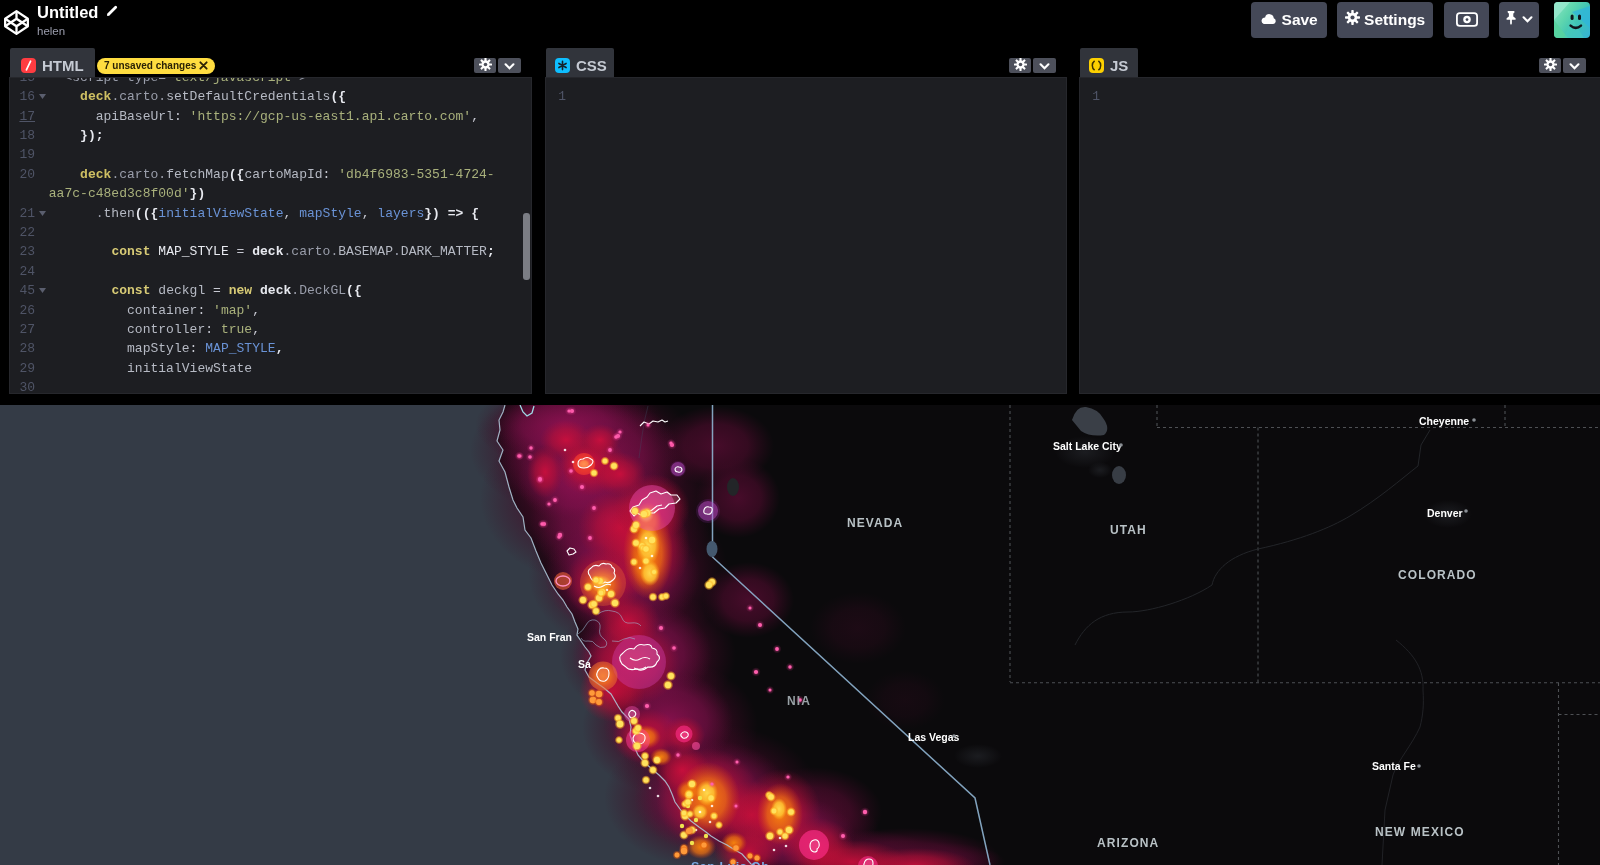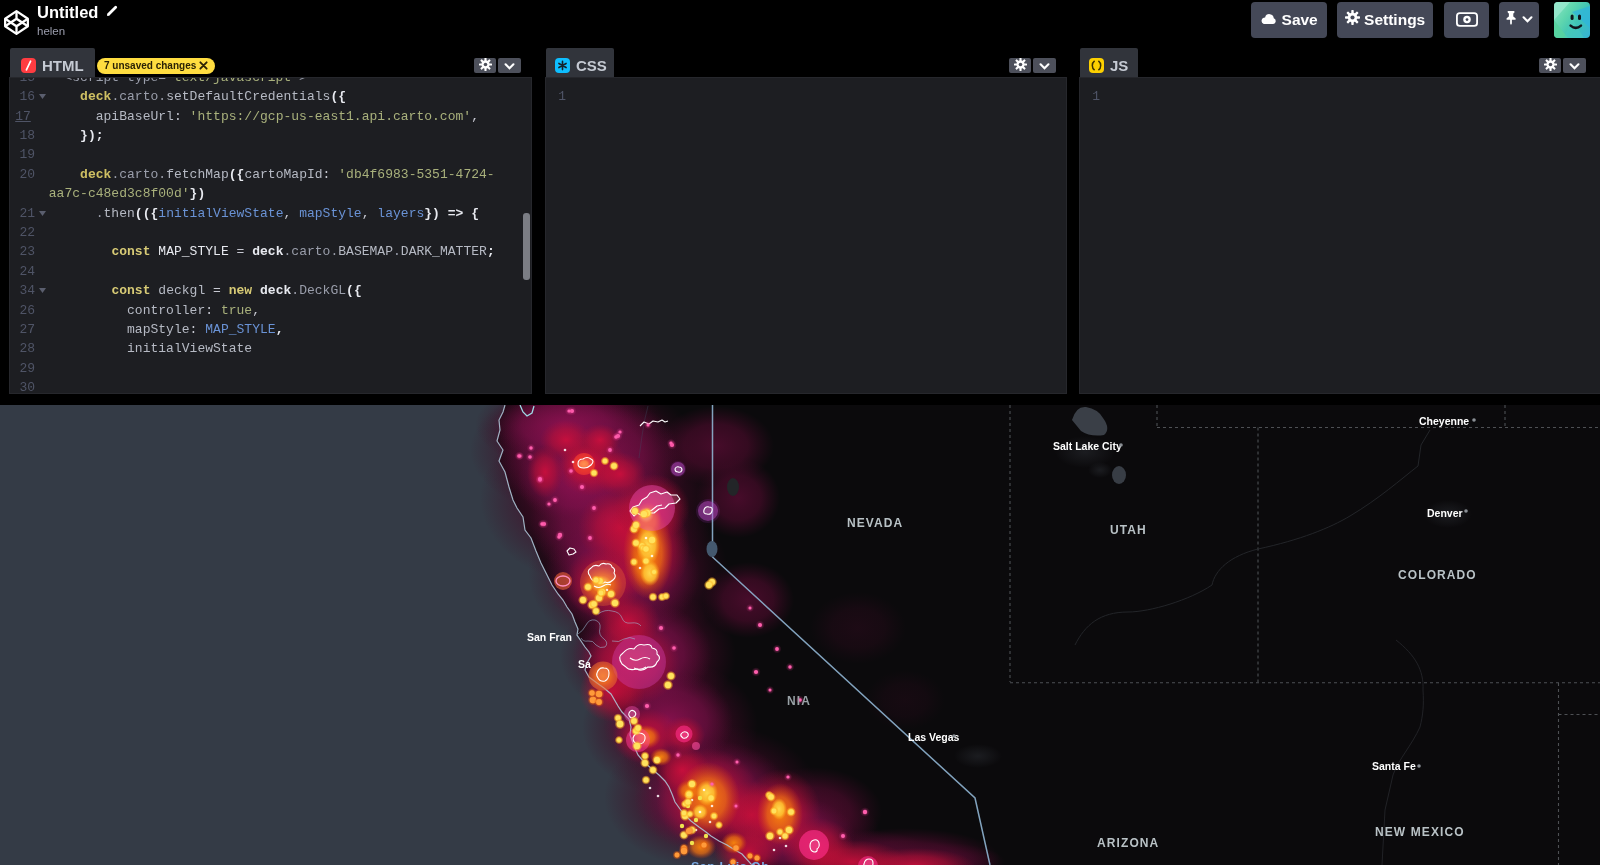--- a/index.html
+++ b/index.html
@@ -131,32 +131,32 @@
     </svg></div>
 
 <div class="mono">
 
 <div style="position:absolute;left:10px;top:78px;width:521px;height:315px;background:#1d1e22;overflow:hidden;box-shadow:0 0 0 1px #26272c;">
   <div style="position:absolute;left:1px;top:-10.3px;color:#4f5466;font-size:13px;line-height:19.42px;">
         <div style="position:relative;height:19.42px;"><span style="display:inline-block;width:24px;text-align:right;">15</span></div>
         <div style="position:relative;height:19.42px;"><span style="display:inline-block;width:24px;text-align:right;">16</span><svg style="position:absolute;left:28px;top:7px;" width="7" height="5" viewBox="0 0 7 5">
             <path d="M0 0 h7 l-3.5 5 z" fill="#5a5e6e"></path>
           </svg></div>
-        <div style="position:relative;height:19.42px;"><span style="display:inline-block;width:24px;text-align:center;text-decoration:underline;">17</span></div>
+        <div style="position:relative;height:19.42px;"><span style="display:inline-block;width:24px;text-align:right;text-decoration:underline;">17</span></div>
         <div style="position:relative;height:19.42px;"><span style="display:inline-block;width:24px;text-align:right;">18</span></div>
         <div style="position:relative;height:19.42px;"><span style="display:inline-block;width:24px;text-align:right;">19</span></div>
         <div style="position:relative;height:19.42px;"><span style="display:inline-block;width:24px;text-align:right;">20</span></div>
         <div style="position:relative;height:19.42px;"><span style="display:inline-block;width:24px;text-align:right;"></span></div>
         <div style="position:relative;height:19.42px;"><span style="display:inline-block;width:24px;text-align:right;">21</span><svg style="position:absolute;left:28px;top:7px;" width="7" height="5" viewBox="0 0 7 5">
             <path d="M0 0 h7 l-3.5 5 z" fill="#5a5e6e"></path>
           </svg></div>
         <div style="position:relative;height:19.42px;"><span style="display:inline-block;width:24px;text-align:right;">22</span></div>
         <div style="position:relative;height:19.42px;"><span style="display:inline-block;width:24px;text-align:right;">23</span></div>
         <div style="position:relative;height:19.42px;"><span style="display:inline-block;width:24px;text-align:right;">24</span></div>
-        <div style="position:relative;height:19.42px;"><span style="display:inline-block;width:24px;text-align:right;">34</span><svg style="position:absolute;left:28px;top:7px;" width="7" height="5" viewBox="0 0 7 5">
+        <div style="position:relative;height:19.42px;"><span style="display:inline-block;width:24px;text-align:right;">45</span><svg style="position:absolute;left:28px;top:7px;" width="7" height="5" viewBox="0 0 7 5">
             <path d="M0 0 h7 l-3.5 5 z" fill="#5a5e6e"></path>
           </svg></div>
         <div style="position:relative;height:19.42px;"><span style="display:inline-block;width:24px;text-align:right;">26</span></div>
         <div style="position:relative;height:19.42px;"><span style="display:inline-block;width:24px;text-align:right;">27</span></div>
         <div style="position:relative;height:19.42px;"><span style="display:inline-block;width:24px;text-align:right;">28</span></div>
         <div style="position:relative;height:19.42px;"><span style="display:inline-block;width:24px;text-align:right;">29</span></div>
         <div style="position:relative;height:19.42px;"><span style="display:inline-block;width:24px;text-align:right;">30</span></div>
       </div>
   <div style="position:absolute;left:38.8px;top:-10.3px;font-size:13px;line-height:19.42px;letter-spacing:0.02px;">
         <div style="height:19.42px;white-space:pre;"><span style="color:#9a9eab;">&nbsp;&nbsp;&lt;script type=</span><span style="color:#a9b17c;">"text/javascript"</span><span style="color:#9a9eab;">&gt;</span></div>
@@ -164,20 +164,21 @@
         <div style="height:19.42px;white-space:pre;"><span style="color:#b6bac4;margin-top:16px;">&nbsp;&nbsp;&nbsp;&nbsp;&nbsp;&nbsp;apiBaseUrl</span><span style="color:#c6c8d1;">: </span><span style="color:#a9b17c;">'https://gcp-us-east1.api.carto.com'</span><span style="color:#c6c8d1;">,</span></div>
         <div style="height:19.42px;white-space:pre;"><span style="color:#9a9eab;">&nbsp;&nbsp;&nbsp;&nbsp;</span><span style="color:#e8eaf0;font-weight:700;">});</span></div>
         <div style="height:19.42px;white-space:pre;">&nbsp;</div>
         <div style="height:19.42px;white-space:pre;"><span style="color:#9a9eab;">&nbsp;&nbsp;&nbsp;&nbsp;</span><span style="color:#cfc063;font-weight:700;">deck</span><span style="color:#9a9eab;">.</span><span style="color:#9a9eab;">carto</span><span style="color:#9a9eab;">.</span><span style="color:#b6bac4;">fetchMap</span><span style="color:#e8eaf0;font-weight:700;">({</span><span style="color:#b6bac4;">cartoMapId</span><span style="color:#c6c8d1;">: </span><span style="color:#a9b17c;">'db4f6983-5351-4724-</span></div>
         <div style="height:19.42px;white-space:pre;"><span style="color:#a9b17c;">aa7c-c48ed3c8f00d'</span><span style="color:#e8eaf0;font-weight:700;">})</span></div>
         <div style="height:19.42px;white-space:pre;"><span style="color:#9a9eab;">&nbsp;&nbsp;&nbsp;&nbsp;&nbsp;&nbsp;.</span><span style="color:#b6bac4;">then</span><span style="color:#e8eaf0;font-weight:700;">((</span><span style="color:#e8eaf0;font-weight:700;">{</span><span style="color:#6a93d6;">initialViewState</span><span style="color:#c6c8d1;">, </span><span style="color:#6a93d6;">mapStyle</span><span style="color:#c6c8d1;">, </span><span style="color:#6a93d6;">layers</span><span style="color:#e8eaf0;font-weight:700;">}) </span><span style="color:#e8eaf0;font-weight:700;">=&gt; </span><span style="color:#e8eaf0;font-weight:700;">{</span></div>
         <div style="height:19.42px;white-space:pre;">&nbsp;</div>
         <div style="height:19.42px;white-space:pre;"><span style="color:#9a9eab;">&nbsp;&nbsp;&nbsp;&nbsp;&nbsp;&nbsp;&nbsp;&nbsp;</span><span style="color:#d8cb76;font-weight:700;">const </span><span style="color:#e8eaf0;">MAP_STYLE </span><span style="color:#c6c8d1;">= </span><span style="color:#e8eaf0;font-weight:700;">deck</span><span style="color:#9a9eab;">.</span><span style="color:#9a9eab;">carto</span><span style="color:#9a9eab;">.</span><span style="color:#b6bac4;">BASEMAP</span><span style="color:#9a9eab;">.</span><span style="color:#b6bac4;">DARK_MATTER</span><span style="color:#e8eaf0;font-weight:700;">;</span></div>
         <div style="height:19.42px;white-space:pre;">&nbsp;</div>
         <div style="height:19.42px;white-space:pre;"><span style="color:#9a9eab;">&nbsp;&nbsp;&nbsp;&nbsp;&nbsp;&nbsp;&nbsp;&nbsp;</span><span style="color:#d8cb76;font-weight:700;">const </span><span style="color:#b6bac4;">deckgl </span><span style="color:#c6c8d1;">= </span><span style="color:#d8cb76;font-weight:700;">new </span><span style="color:#e8eaf0;font-weight:700;">deck</span><span style="color:#9a9eab;">.</span><span style="color:#9a9eab;">DeckGL</span><span style="color:#e8eaf0;font-weight:700;">({</span></div>
+        <div style="height:19.42px;white-space:pre;"><span style="color:#b6bac4;">&nbsp;&nbsp;&nbsp;&nbsp;&nbsp;&nbsp;&nbsp;&nbsp;&nbsp;&nbsp;container</span><span style="color:#c6c8d1;">: </span><span style="color:#a9b17c;">'map'</span><span style="color:#c6c8d1;">,</span></div>
         <div style="height:19.42px;white-space:pre;"><span style="color:#b6bac4;">&nbsp;&nbsp;&nbsp;&nbsp;&nbsp;&nbsp;&nbsp;&nbsp;&nbsp;&nbsp;controller</span><span style="color:#c6c8d1;">: </span><span style="color:#a9b17c;">true</span><span style="color:#c6c8d1;">,</span></div>
         <div style="height:19.42px;white-space:pre;"><span style="color:#b6bac4;">&nbsp;&nbsp;&nbsp;&nbsp;&nbsp;&nbsp;&nbsp;&nbsp;&nbsp;&nbsp;mapStyle</span><span style="color:#c6c8d1;">: </span><span style="color:#6a93d6;">MAP_STYLE</span><span style="color:#e8eaf0;font-weight:700;">,</span></div>
         <div style="height:19.42px;white-space:pre;"><span style="color:#b6bac4;">&nbsp;&nbsp;&nbsp;&nbsp;&nbsp;&nbsp;&nbsp;&nbsp;&nbsp;&nbsp;initialViewState</span></div>
       </div>
   <div style="position:absolute;left:513px;top:135px;width:7px;height:67px;background:#7b7d84;border-radius:3px;"></div>
 </div>
 <div style="position:absolute;left:546px;top:78px;width:520px;height:315px;background:#1d1e22;box-shadow:0 0 0 1px #26272c;">
   <div style="position:absolute;left:4px;top:11px;color:#4f5466;font-size:13px;width:16px;text-align:right;">1</div>
 </div>
 <div style="position:absolute;left:1080px;top:78px;width:520px;height:315px;background:#1d1e22;box-shadow:0 0 0 1px #26272c;">

